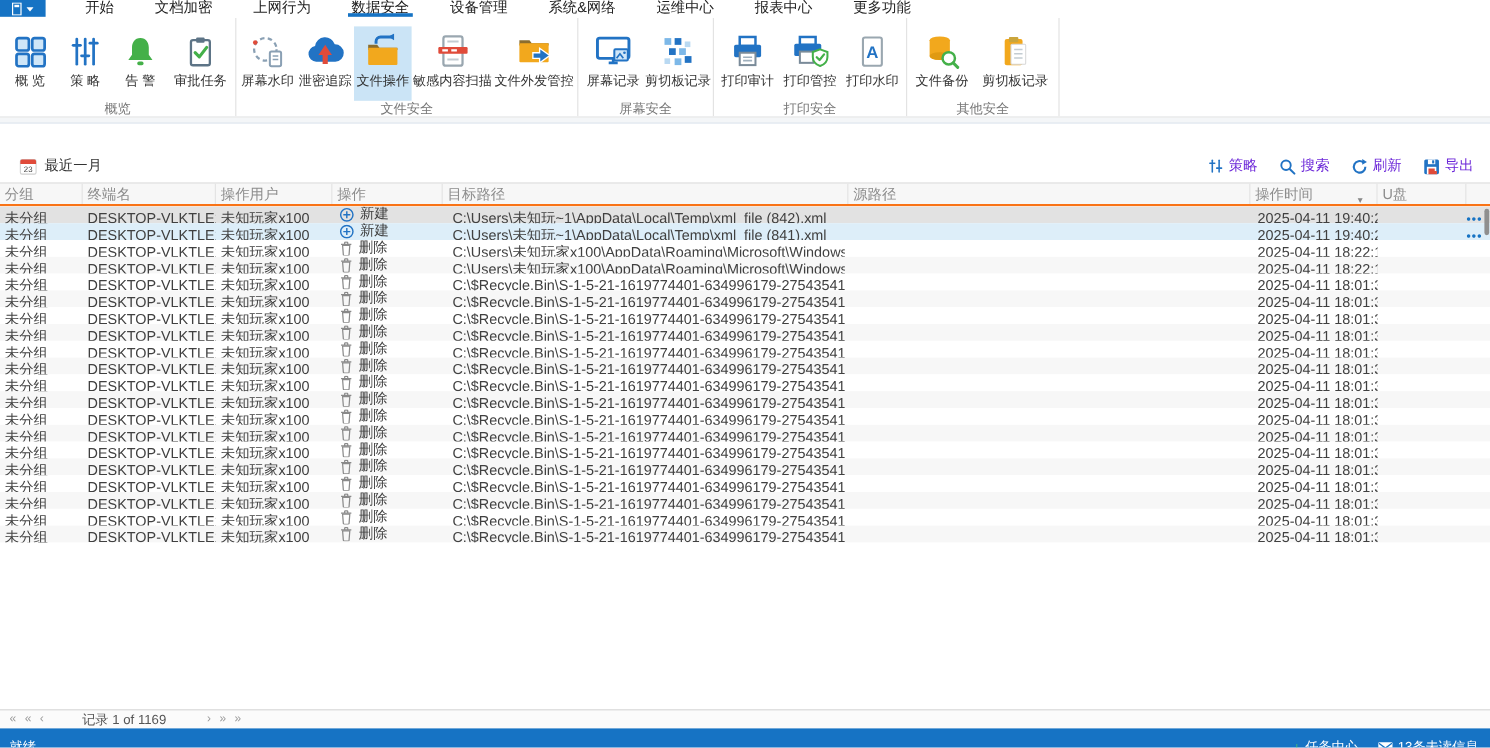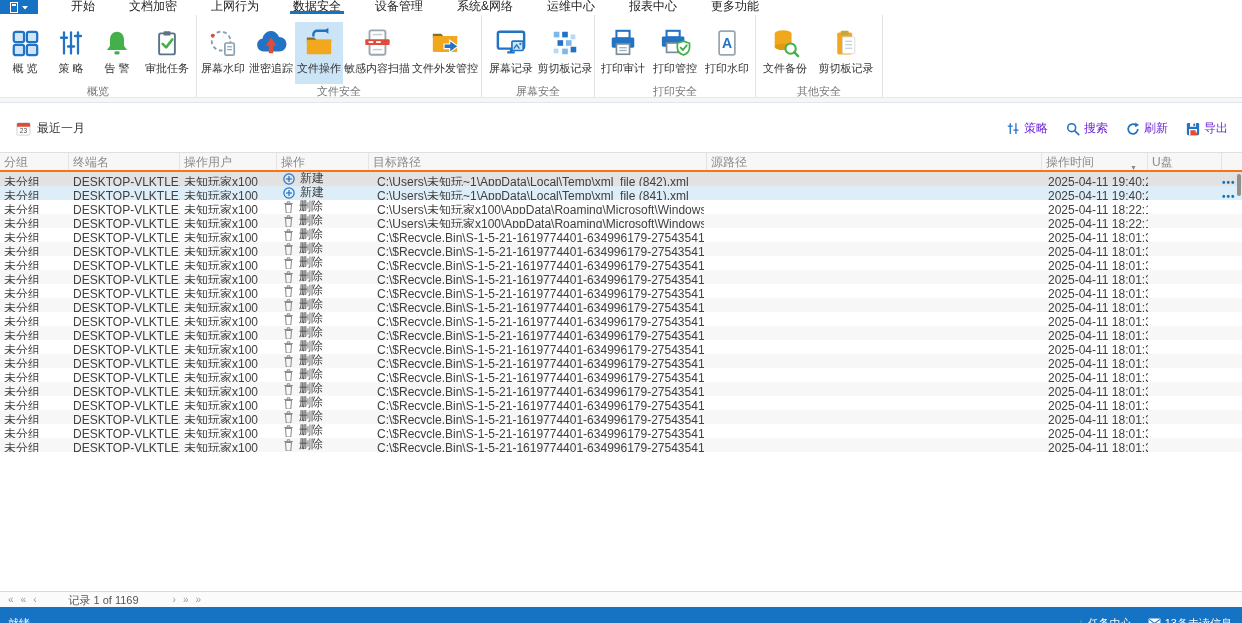--- a/index.html
+++ b/index.html
@@ -29,21 +29,21 @@
   .rgroup-btns { display:flex; flex:1; align-items:flex-start; padding-top:7px; }
   .rgroup-label { text-align:center; font-size:11px; color:#777; height:16px; line-height:14px; }
   .rbtn { display:flex; flex-direction:column; align-items:center; justify-content:flex-start;
     height:62px; padding-top:3px; cursor:pointer; }
   .rbtn .ricon { height:36px; display:flex; align-items:center; justify-content:center; }
   .rbtn .rlabel { font-size:11px; color:#333; white-space:nowrap; line-height:14px; }
   .rbtn.selected { background:#cbe4f6; }
   .w44{width:46px}.w48{width:48px}.w52{width:52px}.w56{width:54px}.w66{width:68px}
 
   
-  .actionbar { position:absolute; left:0; top:103px; width:100%; height:49px; background:#fff; }
+  .actionbar { position:absolute; left:0; top:113px; width:100%; height:49px; background:#fff; }
   .datefilter { position:absolute; left:16px; top:17px; display:flex; align-items:center; gap:6px;
     font-size:12px; color:#333; cursor:pointer; }
   .rightactions { position:absolute; right:14px; top:17px; display:flex; gap:18px; }
   .act { display:flex; align-items:center; gap:4px; font-size:12px; color:#6d28d9; cursor:pointer; }
 
   
   .grid-header { position:absolute; left:0; top:152px; width:100%; height:20px; background:#f7f7f7;
     border-top:1px solid #e0e0e0; border-bottom:2px solid #f97316; display:flex;
     font-size:12px; color:#8c8c8c; }
   .grid-header .hcell { line-height:18px; padding-left:4px; border-right:1px solid #e4e4e4;

